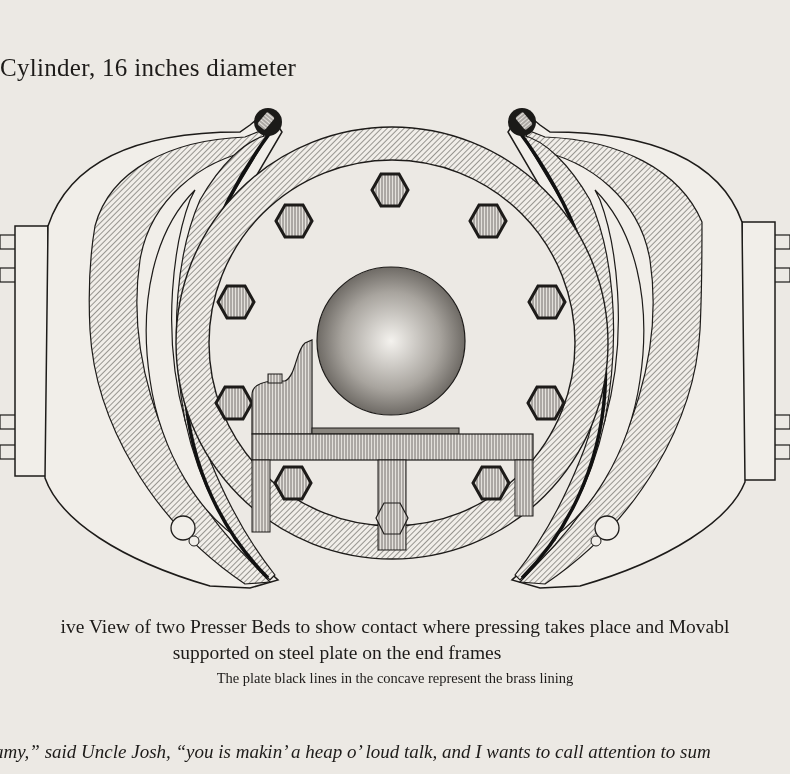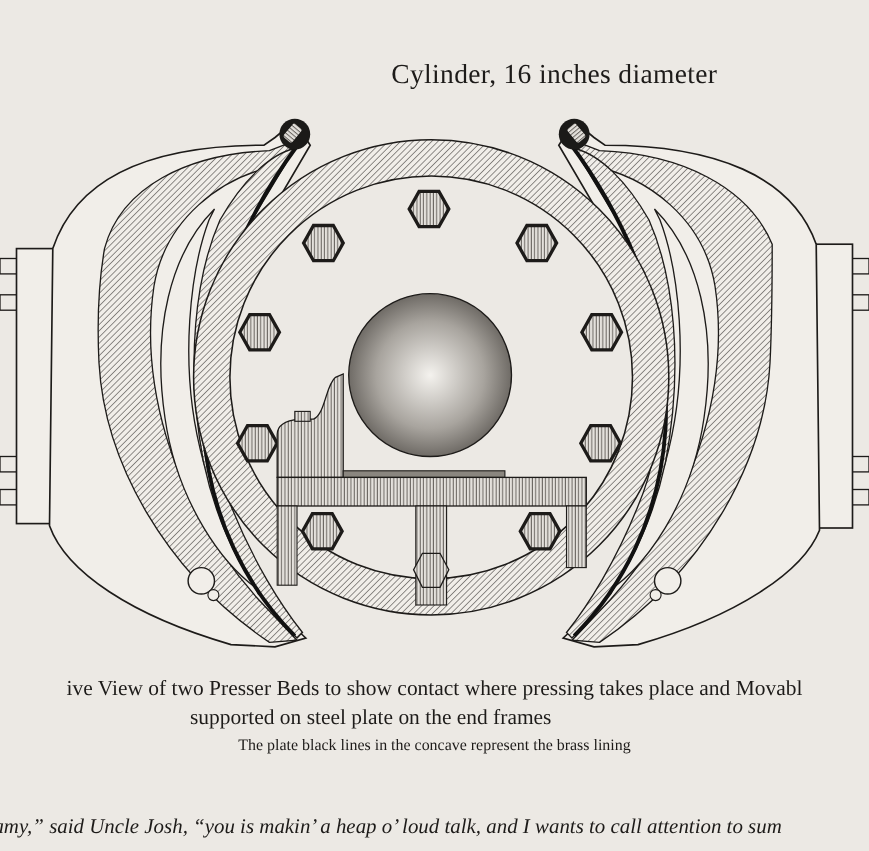--- a/index.html
+++ b/index.html
@@ -5,21 +5,21 @@
   html, body { margin: 0; padding: 0; }
   body {
     width: 790px; height: 774px; overflow: hidden;
     background: #ece9e4;
     position: relative;
     font-family: "Liberation Serif", "DejaVu Serif", serif;
     color: #1d1b19;
   }
   .title {
     position: absolute; left: 0; width: 652px; top: 54px;
-    text-align: right; font-size: 25px; letter-spacing: 0.3px;
+    text-align: left; font-size: 25px; letter-spacing: 0.3px;
   }
   .figure { position: absolute; left: 0; top: 0; }
   .cap1 {
     position: absolute; left: -40px; width: 870px; top: 616px;
     text-align: center; font-size: 19.5px; white-space: nowrap;
   }
   .cap2 {
     position: absolute; left: 0; width: 674px; top: 642px;
     text-align: center; font-size: 19.5px;
   }

